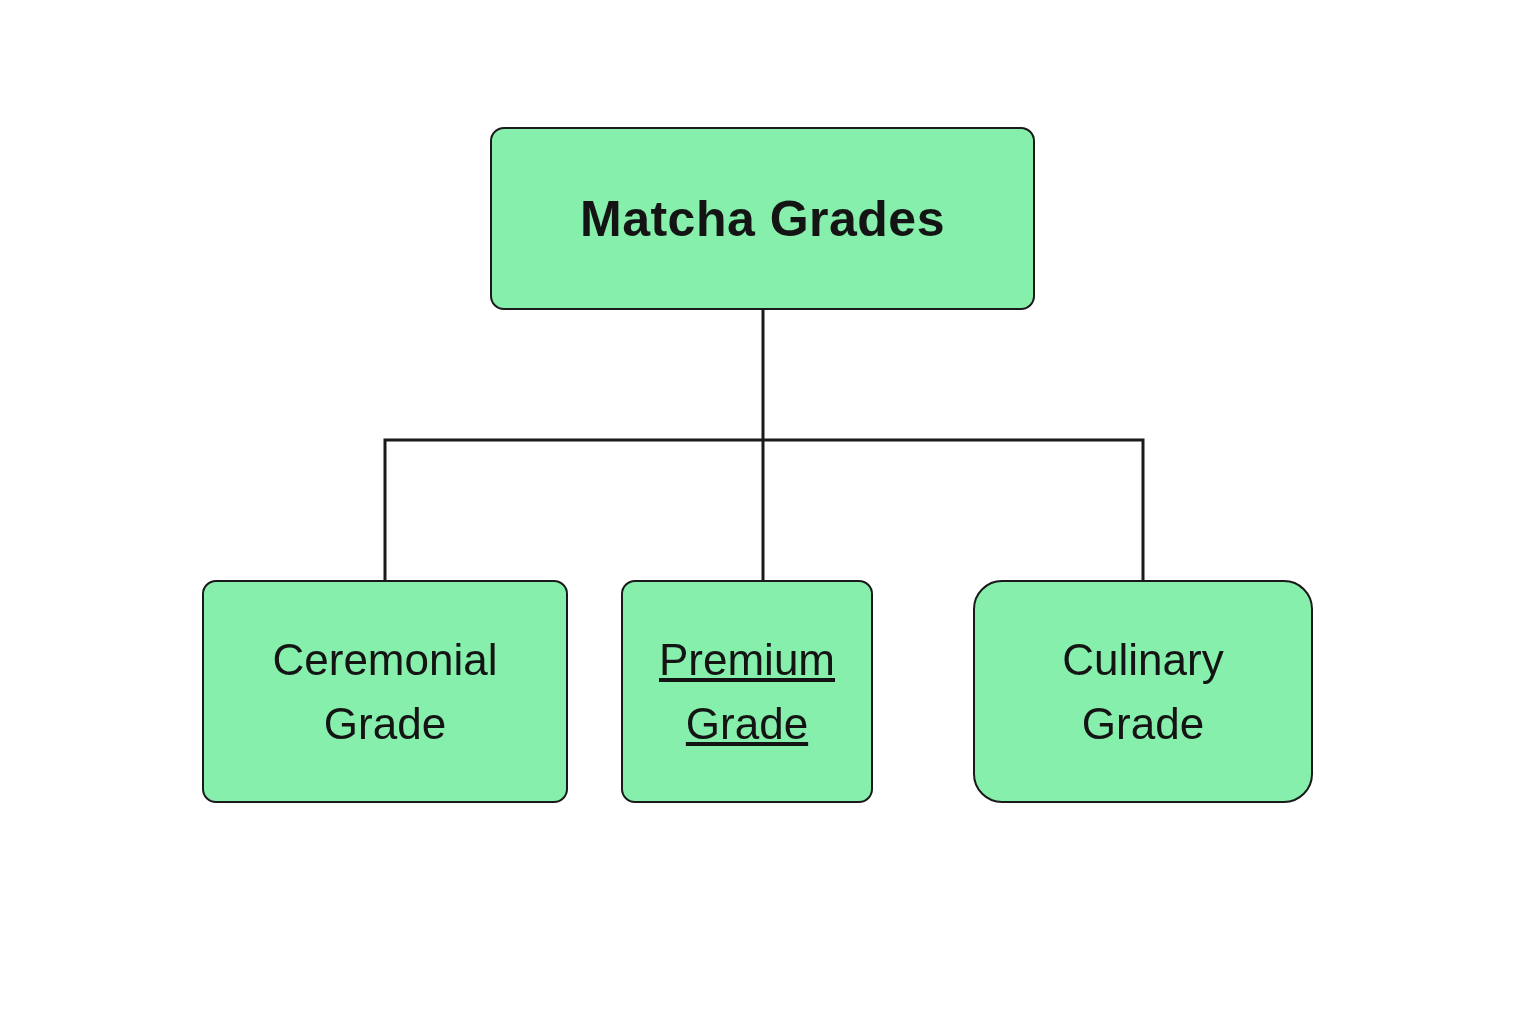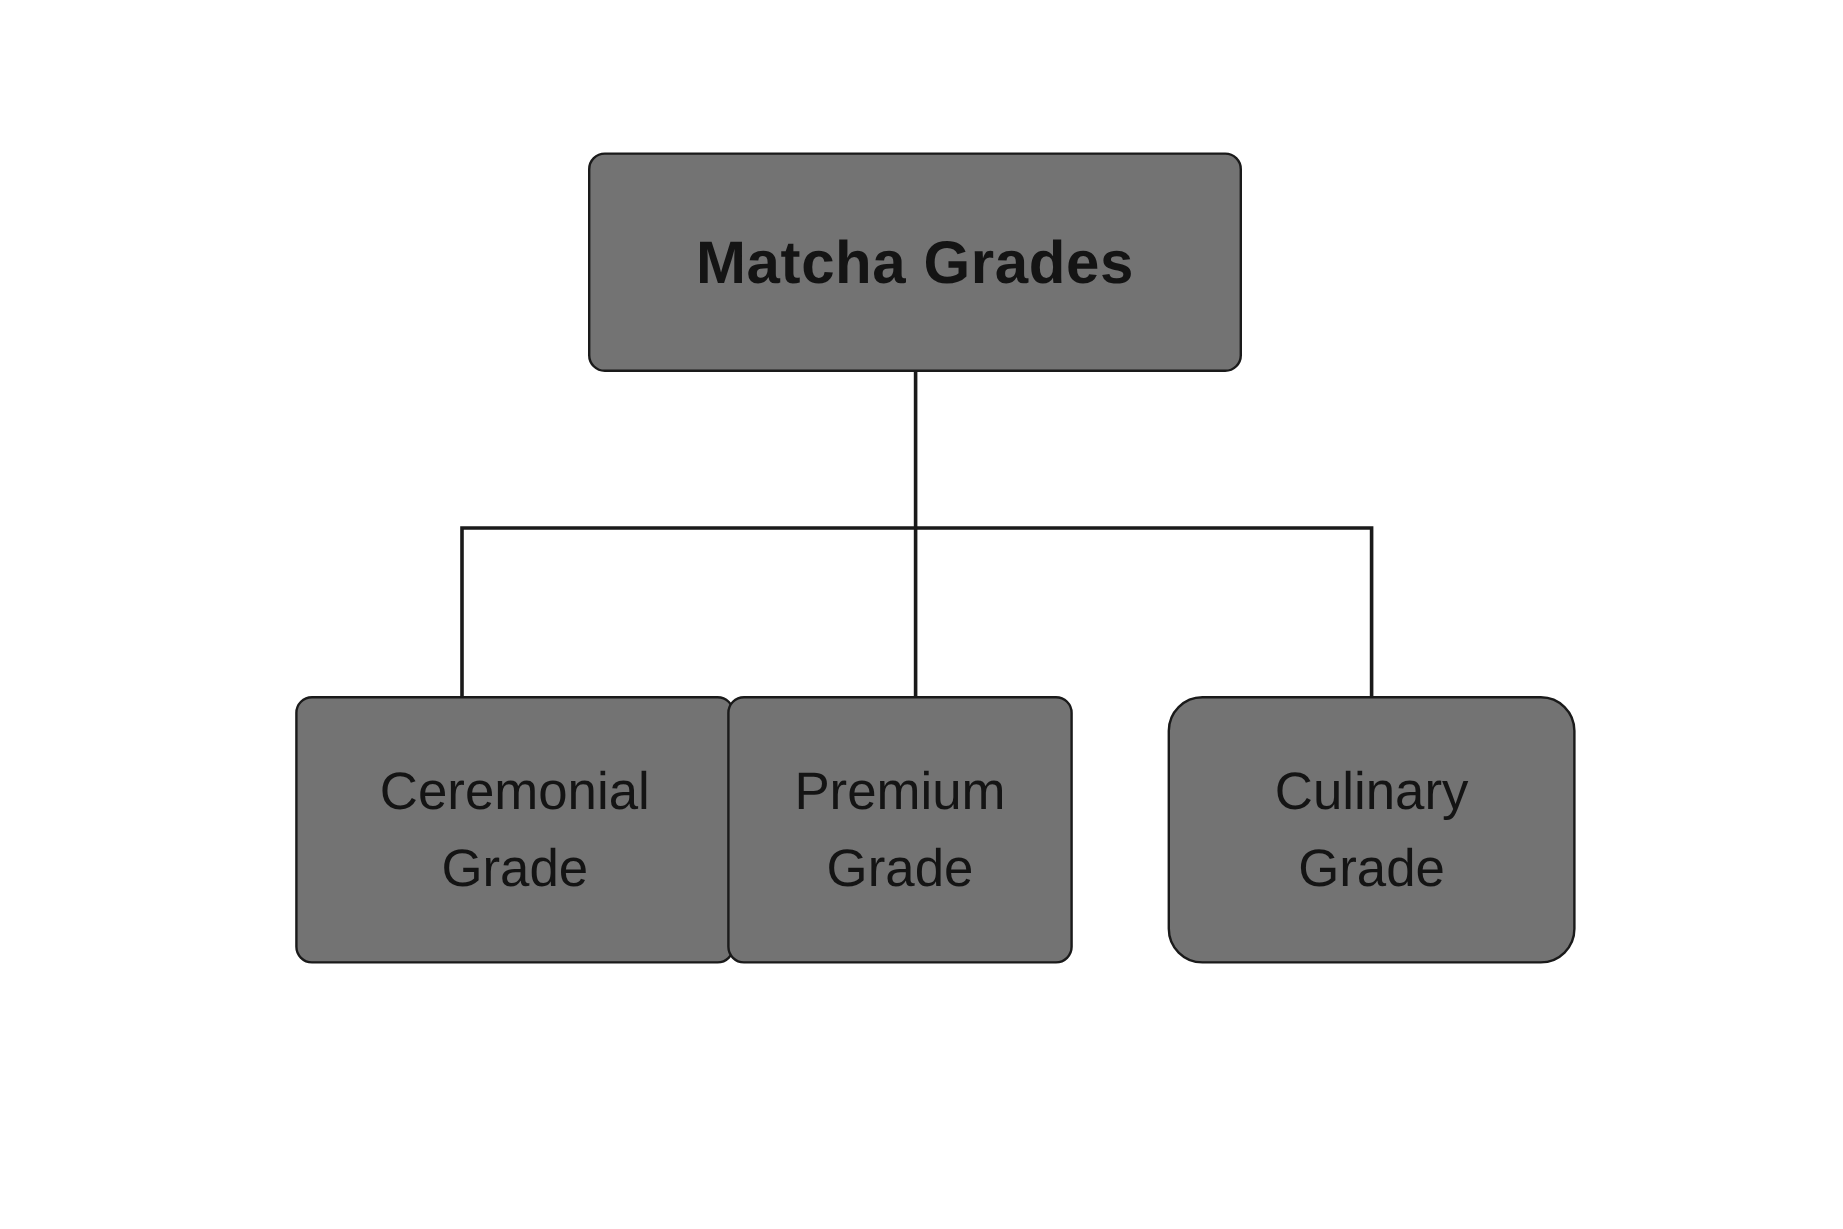--- a/index.html
+++ b/index.html
@@ -17,21 +17,21 @@
   }
   .connectors {
     position: absolute;
     left: 0;
     top: 0;
     z-index: 0;
   }
   .node {
     position: absolute;
     box-sizing: border-box;
-    background: #737373;
+    background: #86efac;
     border: 2.5px solid #1a1a1a;
     border-radius: 14px;
     display: flex;
     align-items: center;
     justify-content: center;
     z-index: 1;
     color: #141414;
   }
   .node-root {
     left: 490px;
@@ -50,22 +50,22 @@
     top: 580px;
     height: 223px;
   }
   .node-child .label {
     font-size: 44px;
     font-weight: 400;
     line-height: 1.45;
     text-align: center;
     max-width: 256px;
   }
-  .node-ceremonial { left: 202px; width: 366px; margin-left: 44px; }
-  .node-premium   { left: 606px; width: 288px; }
+  .node-ceremonial { left: 202px; width: 366px; }
+  .node-premium   { left: 621px; width: 252px; text-decoration: underline; }
   .node-culinary  { left: 973px; width: 340px; border-radius: 29px; }
 </style>
 </head>
 <body>
 
 <div class="canvas">
 
   <svg class="connectors" width="1536" height="1024" viewBox="0 0 1536 1024" aria-hidden="true">
     <path d="M 763 309 L 763 582" fill="none" stroke-width="3" stroke="#1a1a1a"></path>
     <path d="M 385 582 L 385 440 L 1143 440 L 1143 582" fill="none" stroke-width="3" stroke="#1a1a1a"></path>

